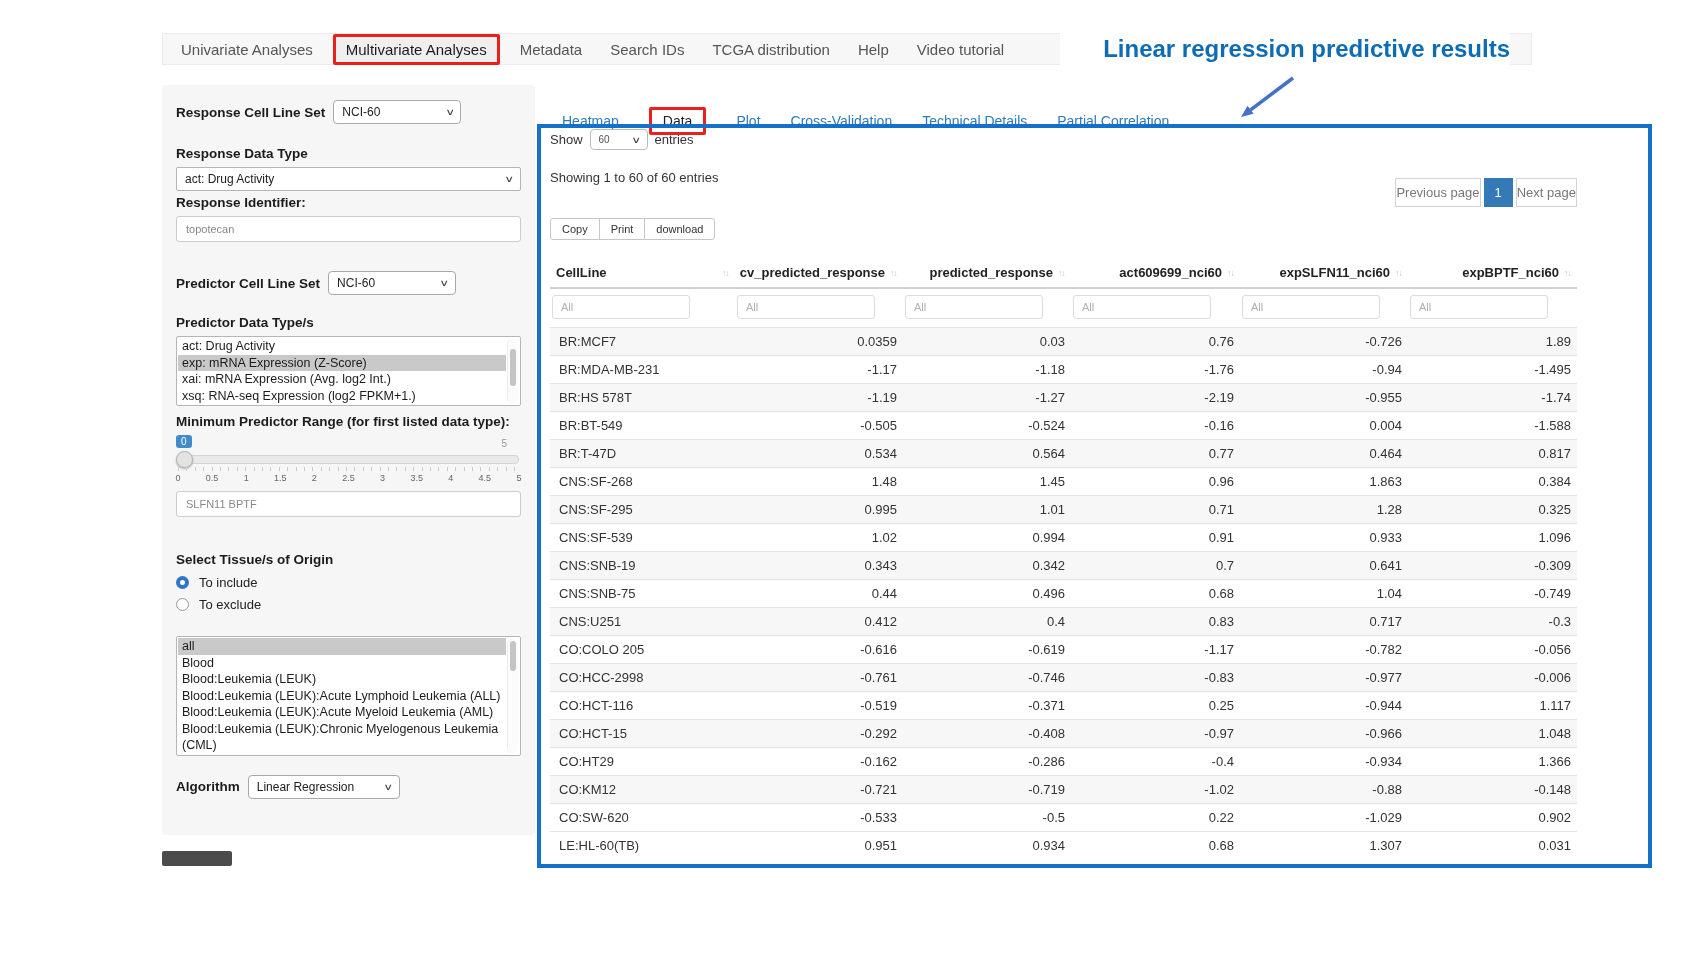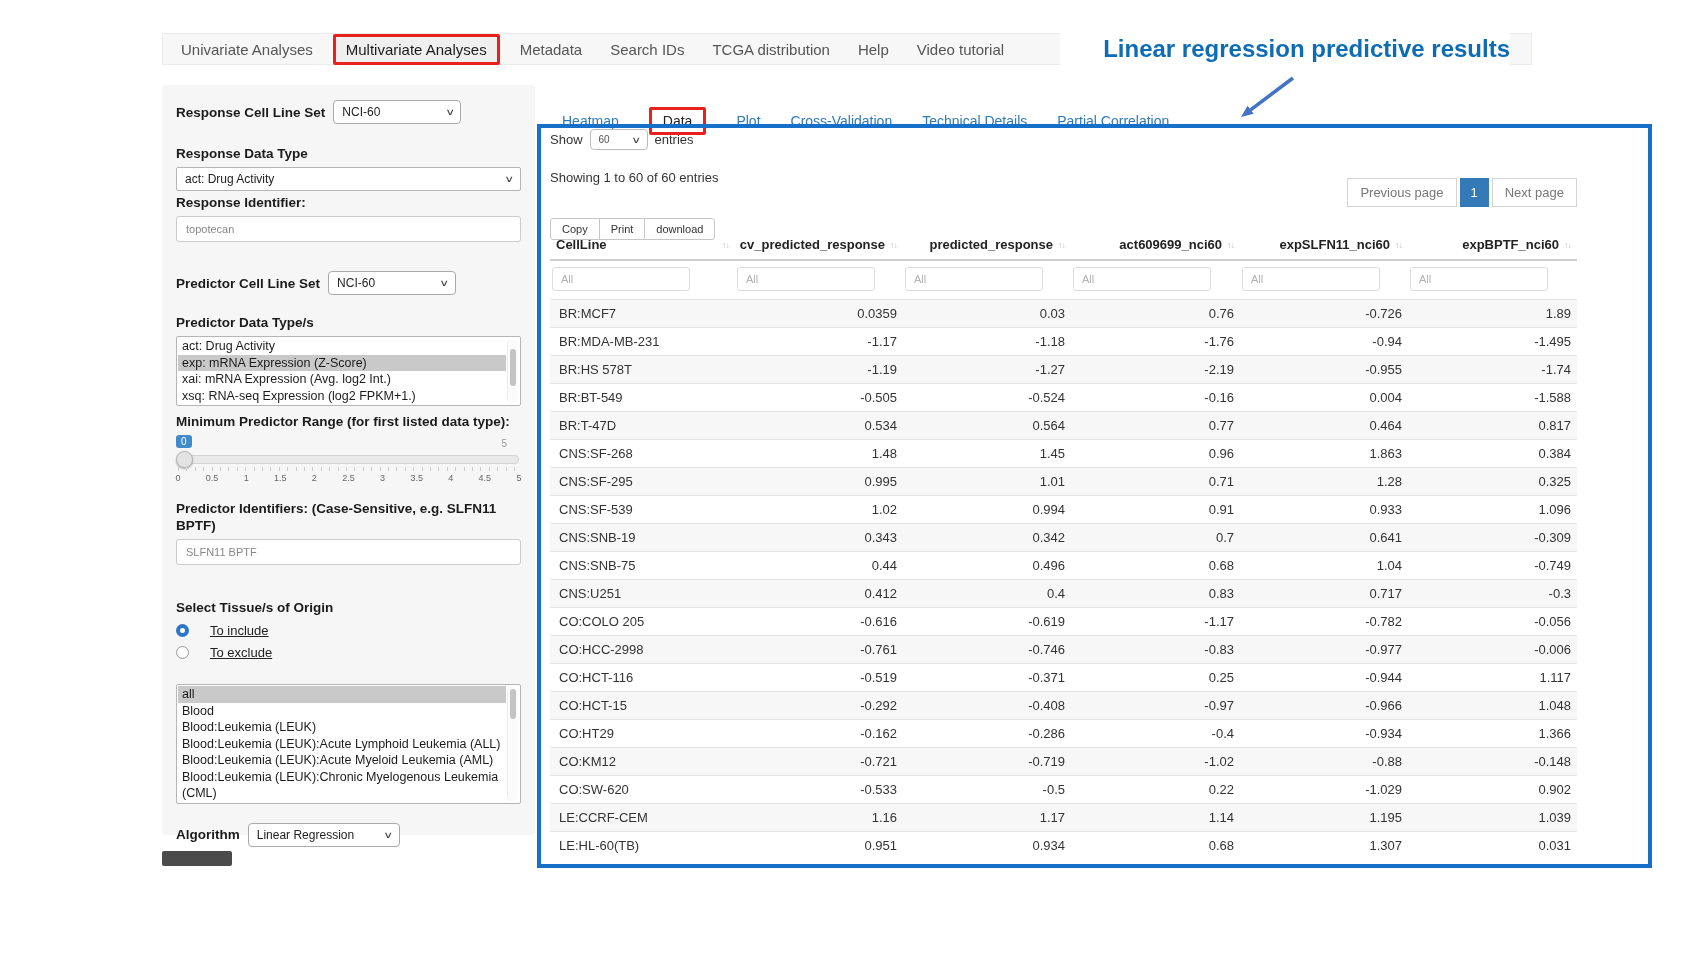--- a/index.html
+++ b/index.html
@@ -40,46 +40,46 @@
   .slider-wrap { position:relative; height:56px; margin-top:4px; }
   .slider-badge { position:absolute; left:0; top:0; background:#428bca; color:#fff; font-size:10px; padding:1px 5px; border-radius:3px; }
   .slider-max { position:absolute; right:14px; top:3px; font-size:10px; color:#999; }
   .slider-track { position:absolute; left:2px; right:2px; top:20px; height:7px; background:#e9e9e9; border:1px solid #d5d5d5; border-radius:4px; }
   .slider-handle { position:absolute; left:-3px; top:-5px; width:15px; height:15px; background:#e3e3e3; border:1px solid #b5b5b5; border-radius:50%; box-shadow:0 1px 2px rgba(0,0,0,.3); cursor:pointer; }
   .slider-grid { position:absolute; left:2px; right:2px; top:32px; height:4px;
                  background:repeating-linear-gradient(to right,#ccc 0 1px,transparent 1px 8.4px); }
   .slider-ticks { position:absolute; left:2px; right:2px; top:38px; display:flex; justify-content:space-between; font-size:9px; color:#666; }
   .tick { width:20px; text-align:center; margin:0 -10px; }
 
-  .radio-row { display:flex; align-items:center; gap:21px; margin:7px 0; font-size:13px; color:#222; cursor:pointer;text-decoration:underline; }
+  .radio-row { display:flex; align-items:center; gap:10px; margin:7px 0; font-size:13px; color:#222; cursor:pointer; }
   .radio-circle { width:13px; height:13px; border:1px solid #9a9a9a; border-radius:50%; background:#fff; box-sizing:border-box; flex:0 0 13px; }
   .radio-circle.checked { border:4px solid #2d76c9; }
 
   
   .tabs { position:absolute; left:562px; top:95px; display:flex; gap:30px; align-items:center; font-size:14px; z-index:2; }
   .tab { color:#2e79b8; cursor:pointer; white-space:nowrap;margin-top:12px; }
   .tab.active { color:#222; border:3px solid #e8211d; border-radius:2px; padding:3px 11px; }
 
   
   .bluebox { position:absolute; left:537px; top:124px; width:1115px; height:744px; border:4px solid #1470c8;
              box-sizing:border-box; z-index:5; pointer-events:none; }
 
   
   .show-row { position:absolute; left:550px; top:129px; font-size:13px; color:#333; display:flex; align-items:center; gap:7px; }
   .sel-show { width:58px; height:21px; font-size:10px; color:#555; border-color:#bbb; }
   .info-line { position:absolute; left:550px; top:170px; font-size:13px; color:#333; }
   .pagination { position:absolute; right:123px; top:178px; display:flex; align-items:center; }
-  .page-btn { border:1px solid #d3d3d3; background:#fff; color:#777; font-size:13px; padding:6px 12px; cursor:pointer;text-align:right; }
+  .page-btn { border:1px solid #d3d3d3; background:#fff; color:#777; font-size:13px; padding:6px 0; cursor:pointer;text-align:right; }
   .page-current { background:#337ab7; border:1px solid #337ab7; color:#fff; font-size:13px; padding:6px 10px; margin:0 3px; cursor:pointer; }
   .export-group { position:absolute; left:550px; top:218px; display:flex; }
   .exp-btn { border:1px solid #c6c6c6; background:#fff; padding:4px 11px; font-size:11px; color:#333; margin-left:-1px; cursor:pointer; }
   .exp-btn:first-child { border-radius:3px 0 0 3px; margin-left:0; }
   .exp-btn:last-child { border-radius:0 3px 3px 0; }
 
-  .dtable { position:absolute; left:550px; top:232px; width:1027px; border-collapse:collapse; table-layout:fixed; }
+  .dtable { position:absolute; left:550px; top:260px; width:1027px; border-collapse:collapse; table-layout:fixed; }
   .dtable th, .dtable td { font-family:"Liberation Sans",sans-serif; }
   .dtable thead tr.hdr th { border-bottom:2px solid #d0d0d0; padding:5px 6px 7px 6px; }
   .th-inner { display:flex; align-items:center; justify-content:flex-end; }
   .th-inner.first { justify-content:space-between; }
   .th-label { font-weight:bold; font-size:13px; color:#222; }
   .sort-icon { font-size:9px; color:#c6c6c6; letter-spacing:-1px; margin-left:5px; cursor:pointer; }
   .dtable thead tr.flt th { padding:6px 2px 8px 2px; text-align:left; }
   .flt-input { width:138px; height:24px; border:1px solid #dcdcdc; border-radius:3px; font-size:11px; color:#555;
                padding:0 8px; box-sizing:border-box; background:#fff; font-family:"Liberation Sans",sans-serif; }
   .flt-input::placeholder { color:#b0b0b0; }
@@ -165,21 +165,20 @@
         <span class="tick">2</span>
         <span class="tick">2.5</span>
         <span class="tick">3</span>
         <span class="tick">3.5</span>
         <span class="tick">4</span>
         <span class="tick">4.5</span>
         <span class="tick">5</span>
       </div>
   </div>
 
-  <div class="sb-label" style="margin-top:9px;">Predictor Identifiers: (Case-Sensitive, e.g. SLFN11 BPTF)</div>
   <input class="sb-input" style="margin-bottom: 34px;" value="SLFN11 BPTF">
 
   <div class="sb-label">Select Tissue/s of Origin</div>
   <div style="margin-bottom:24px;">
       <label class="radio-row">
         <span class="radio-circle checked"></span>
         <span>To include</span>
       </label>
       <label class="radio-row">
         <span class="radio-circle"></span>
@@ -437,28 +436,20 @@
         <td>-0.148</td>
       </tr>
       <tr class="even">
         <td class="cellline">CO:SW-620</td>
         <td>-0.533</td>
         <td>-0.5</td>
         <td>0.22</td>
         <td>-1.029</td>
         <td>0.902</td>
       </tr>
-      <tr class="odd">
-        <td class="cellline">LE:CCRF-CEM</td>
-        <td>1.16</td>
-        <td>1.17</td>
-        <td>1.14</td>
-        <td>1.195</td>
-        <td>1.039</td>
-      </tr>
       <tr class="even">
         <td class="cellline">LE:HL-60(TB)</td>
         <td>0.951</td>
         <td>0.934</td>
         <td>0.68</td>
         <td>1.307</td>
         <td>0.031</td>
       </tr>
     </tbody>
 </table>

